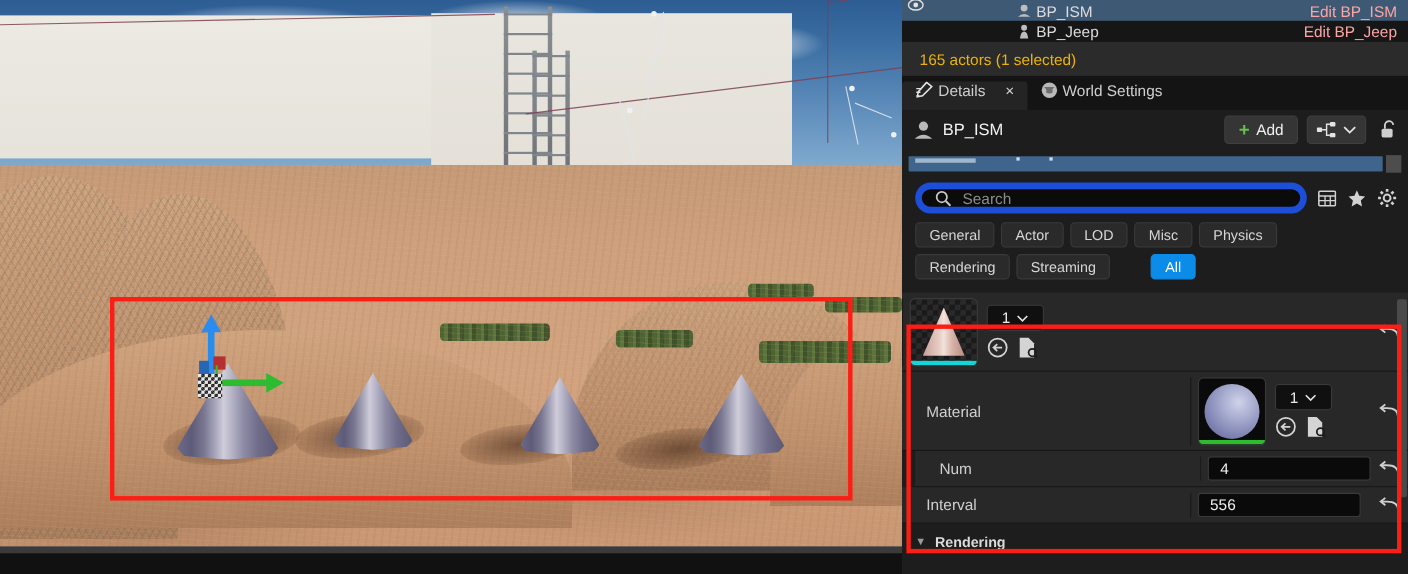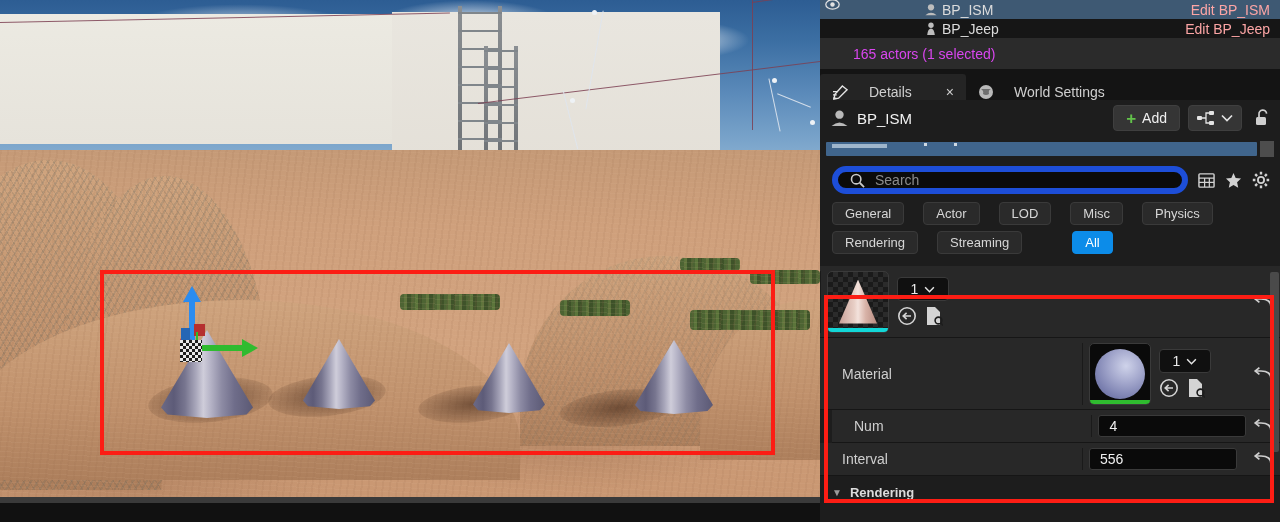--- a/index.html
+++ b/index.html
@@ -145,28 +145,28 @@
     display:flex; align-items:center; height:19px; padding-left:8px; font-size:14px;
   }
   .outliner-row.selected { background:#3e5973; }
   .outliner-row.plain { background:#161616; }
   .or-icon { width:22px; display:flex; justify-content:center; color:#b9b9b9; }
   .or-name { flex:1; color:#dcdcdc; }
   .or-edit { color:#fca5a5; padding-right:10px; }
   .or-eye { position:absolute; left:5px; top:-2px; color:#cfcfcf; font-size:13px; }
 
   .actorcount {
-    height:32px; display:flex; align-items:center; padding-left:33px;
-    background:#2b2b2b; color:#d946ef; font-size:14px;
+    height:32px; display:flex; align-items:center; padding-left:16px;
+    background:#2b2b2b; color:#eab308; font-size:14px;
     border-bottom: 1px solid #141414;
     text-align: right;
   }
 
   .tabstrip { display:flex; align-items:flex-end; height:30px; background:#141414; padding-top:4px;}
-  .tab { display:flex; align-items:flex-end; gap:20px; height:26px; padding:0 12px;
+  .tab { display:flex; align-items:flex-start; gap:4px; height:26px; padding:0 12px;
     font-size:14px; color:#cfcfcf; border-radius:3px 3px 0 0; }
   .tab.active { background:#242424; }
   .tab .closex { color:#cfcfcf; font-size:14px; margin-left:14px; }
 
   .panelhead {
     display:flex; align-items:center; height:36px; padding:0 8px 0 10px; background:#1d1d1d; gap:8px;
   }
   .ph-title { font-size:15px; color:#f2f2f2; flex:1; }
   .btn-add {
     display:flex; align-items:center; gap:6px; height:26px; padding:0 12px;
@@ -186,21 +186,21 @@
 
   .searchrow { display:flex; align-items:center; gap:10px; padding:4px 10px 6px 12px; }
   .searchbox {
     flex:1; display:flex; align-items:center; gap:10px; height:28px; padding:0 12px;
     background:#0b0b0b; border:6px solid #1d4ed8; border-radius:14px;
   }
   .searchbox .ph { color:#8c8c8c; font-size:14px; }
   .srow-icon { color:#d2d2d2; display:flex; align-items:center; }
 
   .filters { padding: 2px 10px 6px 12px; }
-  .filters .line { display:flex; gap:19px; margin-bottom:6px; }
+  .filters .line { display:flex; gap:6px; margin-bottom:6px; }
   .chip {
     padding:3px 12px; font-size:13px; color:#d6d6d6;
     background:#2a2a2a; border:1px solid #3a3a3a; border-radius:4px;
   }
   .chip.on { background:#0c8ce9; border-color:#0c8ce9; color:#fff;margin-left:31px; }
 
   .proplist { position:relative; }
   .proprow { display:flex; align-items:center; border-bottom:1px solid #161616; background:#282828; }
   .proprow .label { width:262px; padding-left:22px; font-size:14px; color:#cfcfcf; }
   .proprow .value { flex:1; display:flex; align-items:center; border-left:1px solid #1a1a1a; padding-left:6px; }

